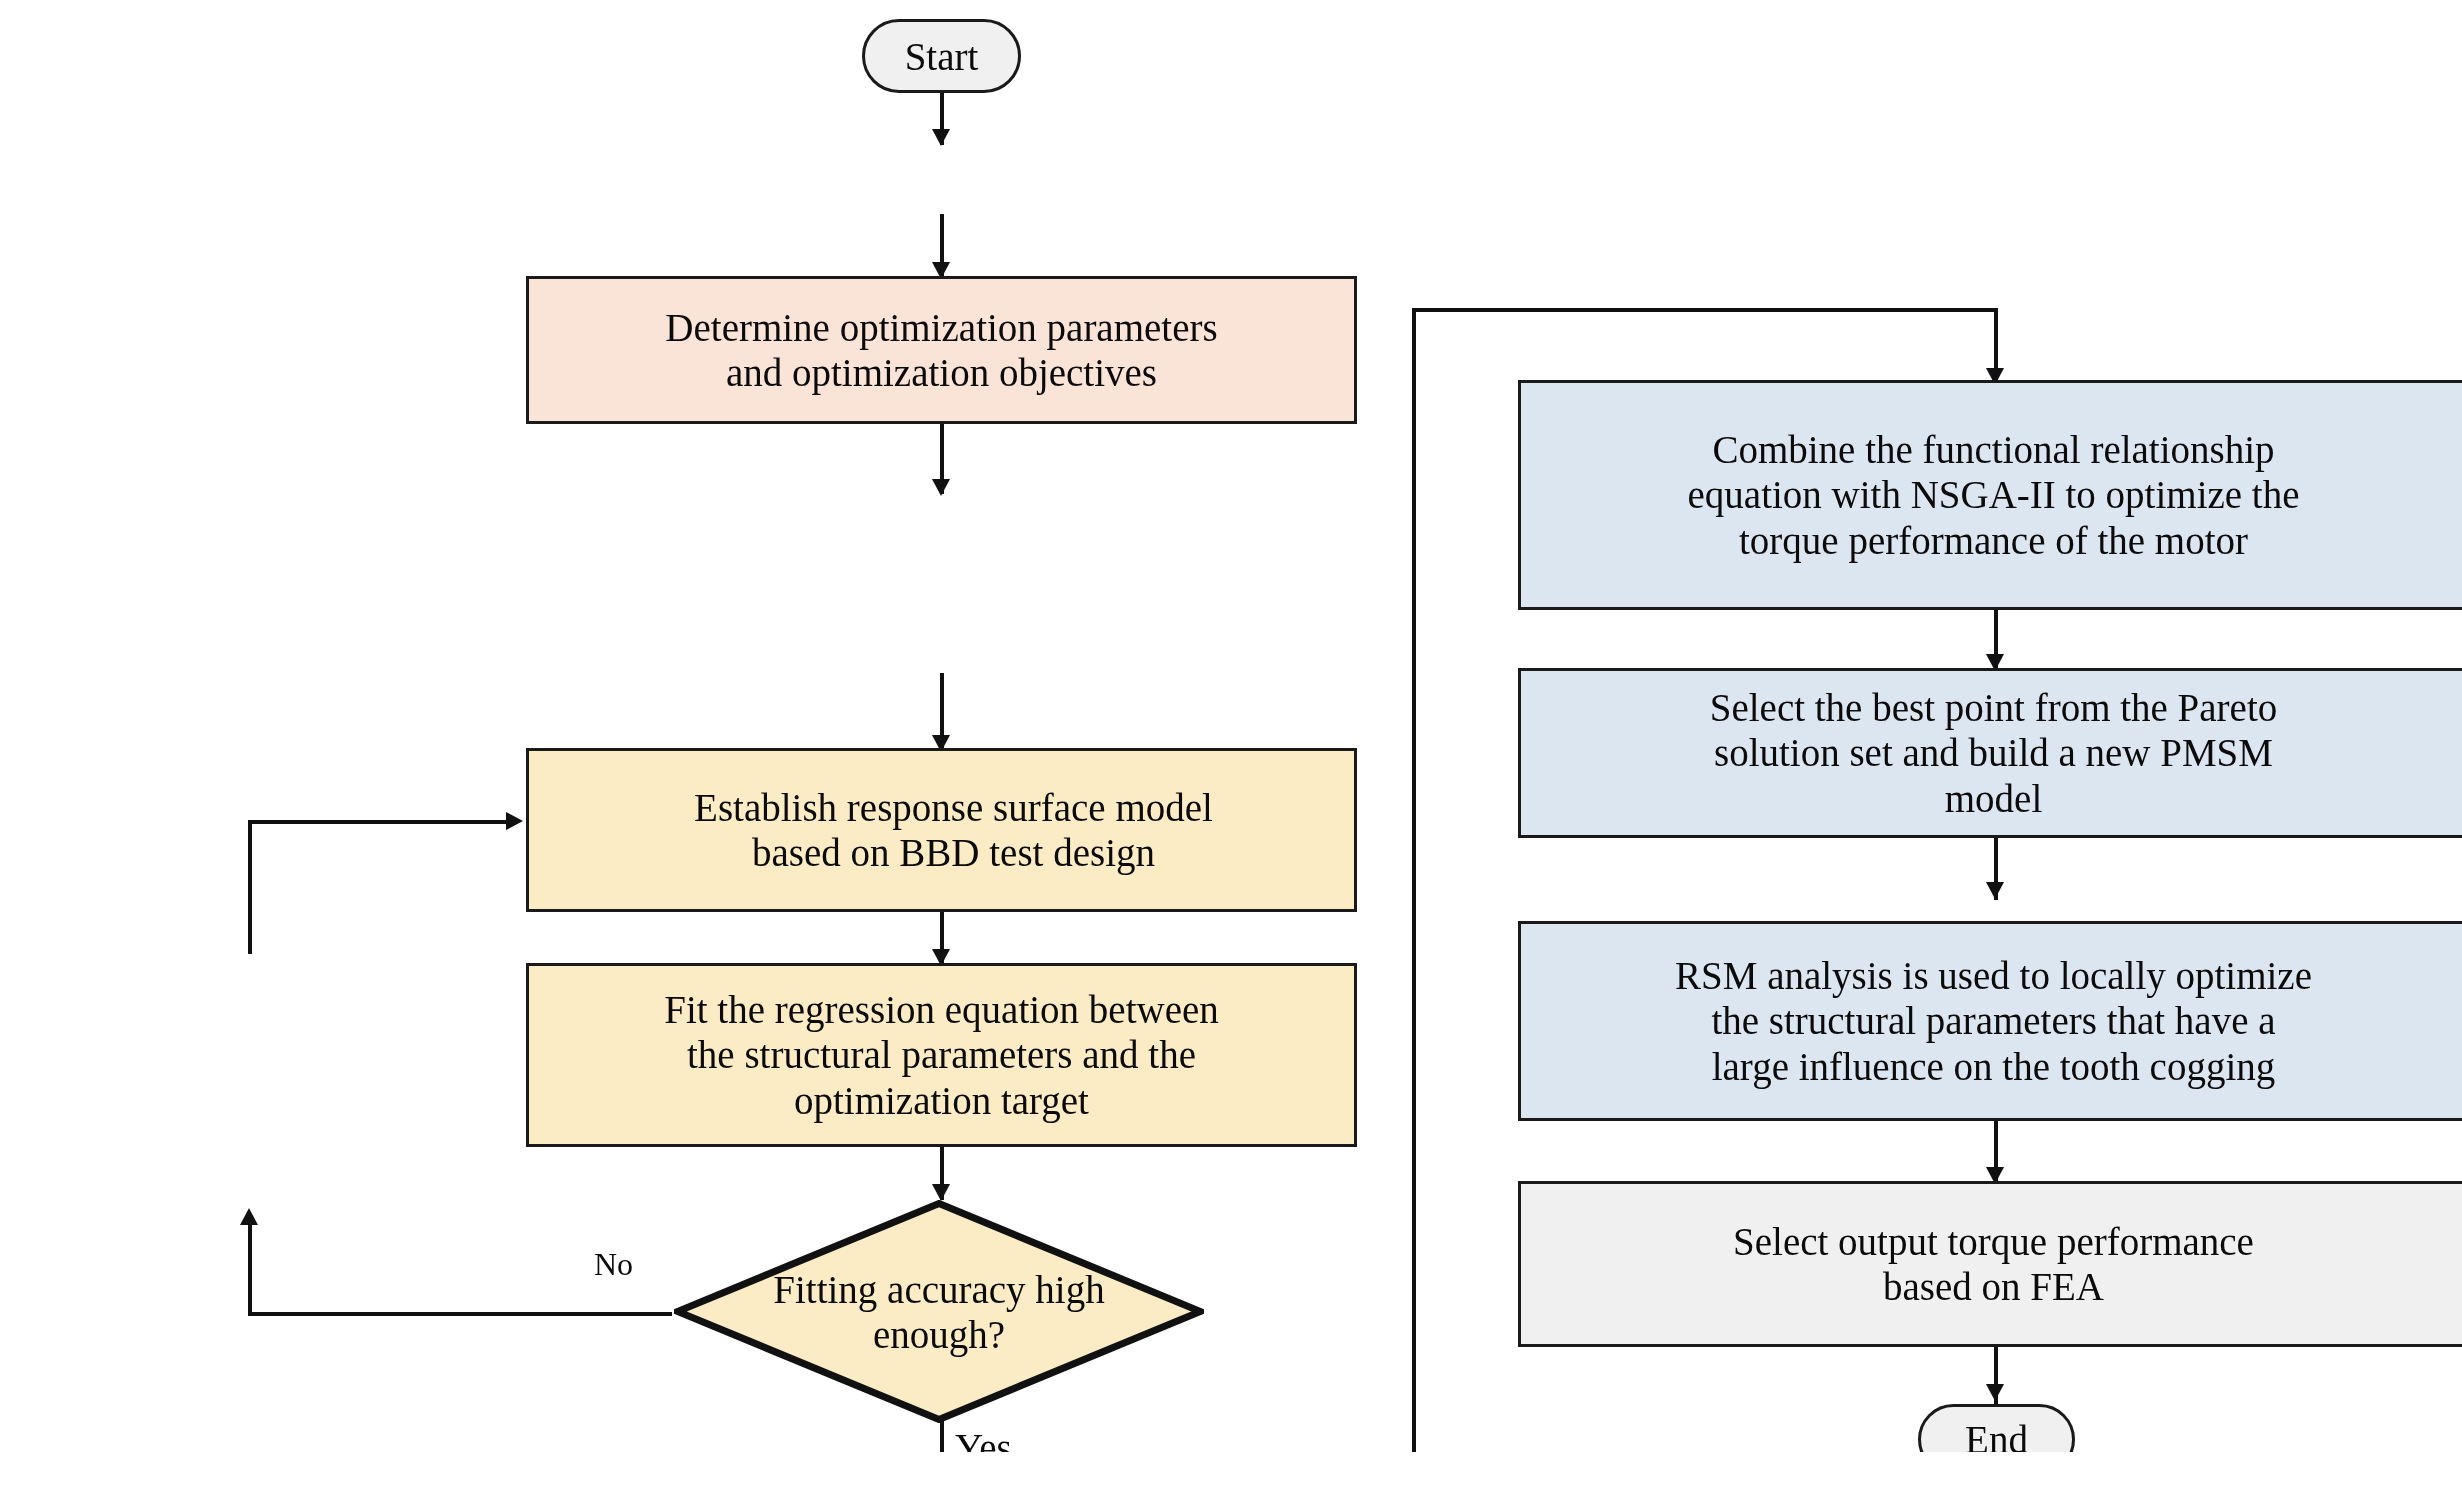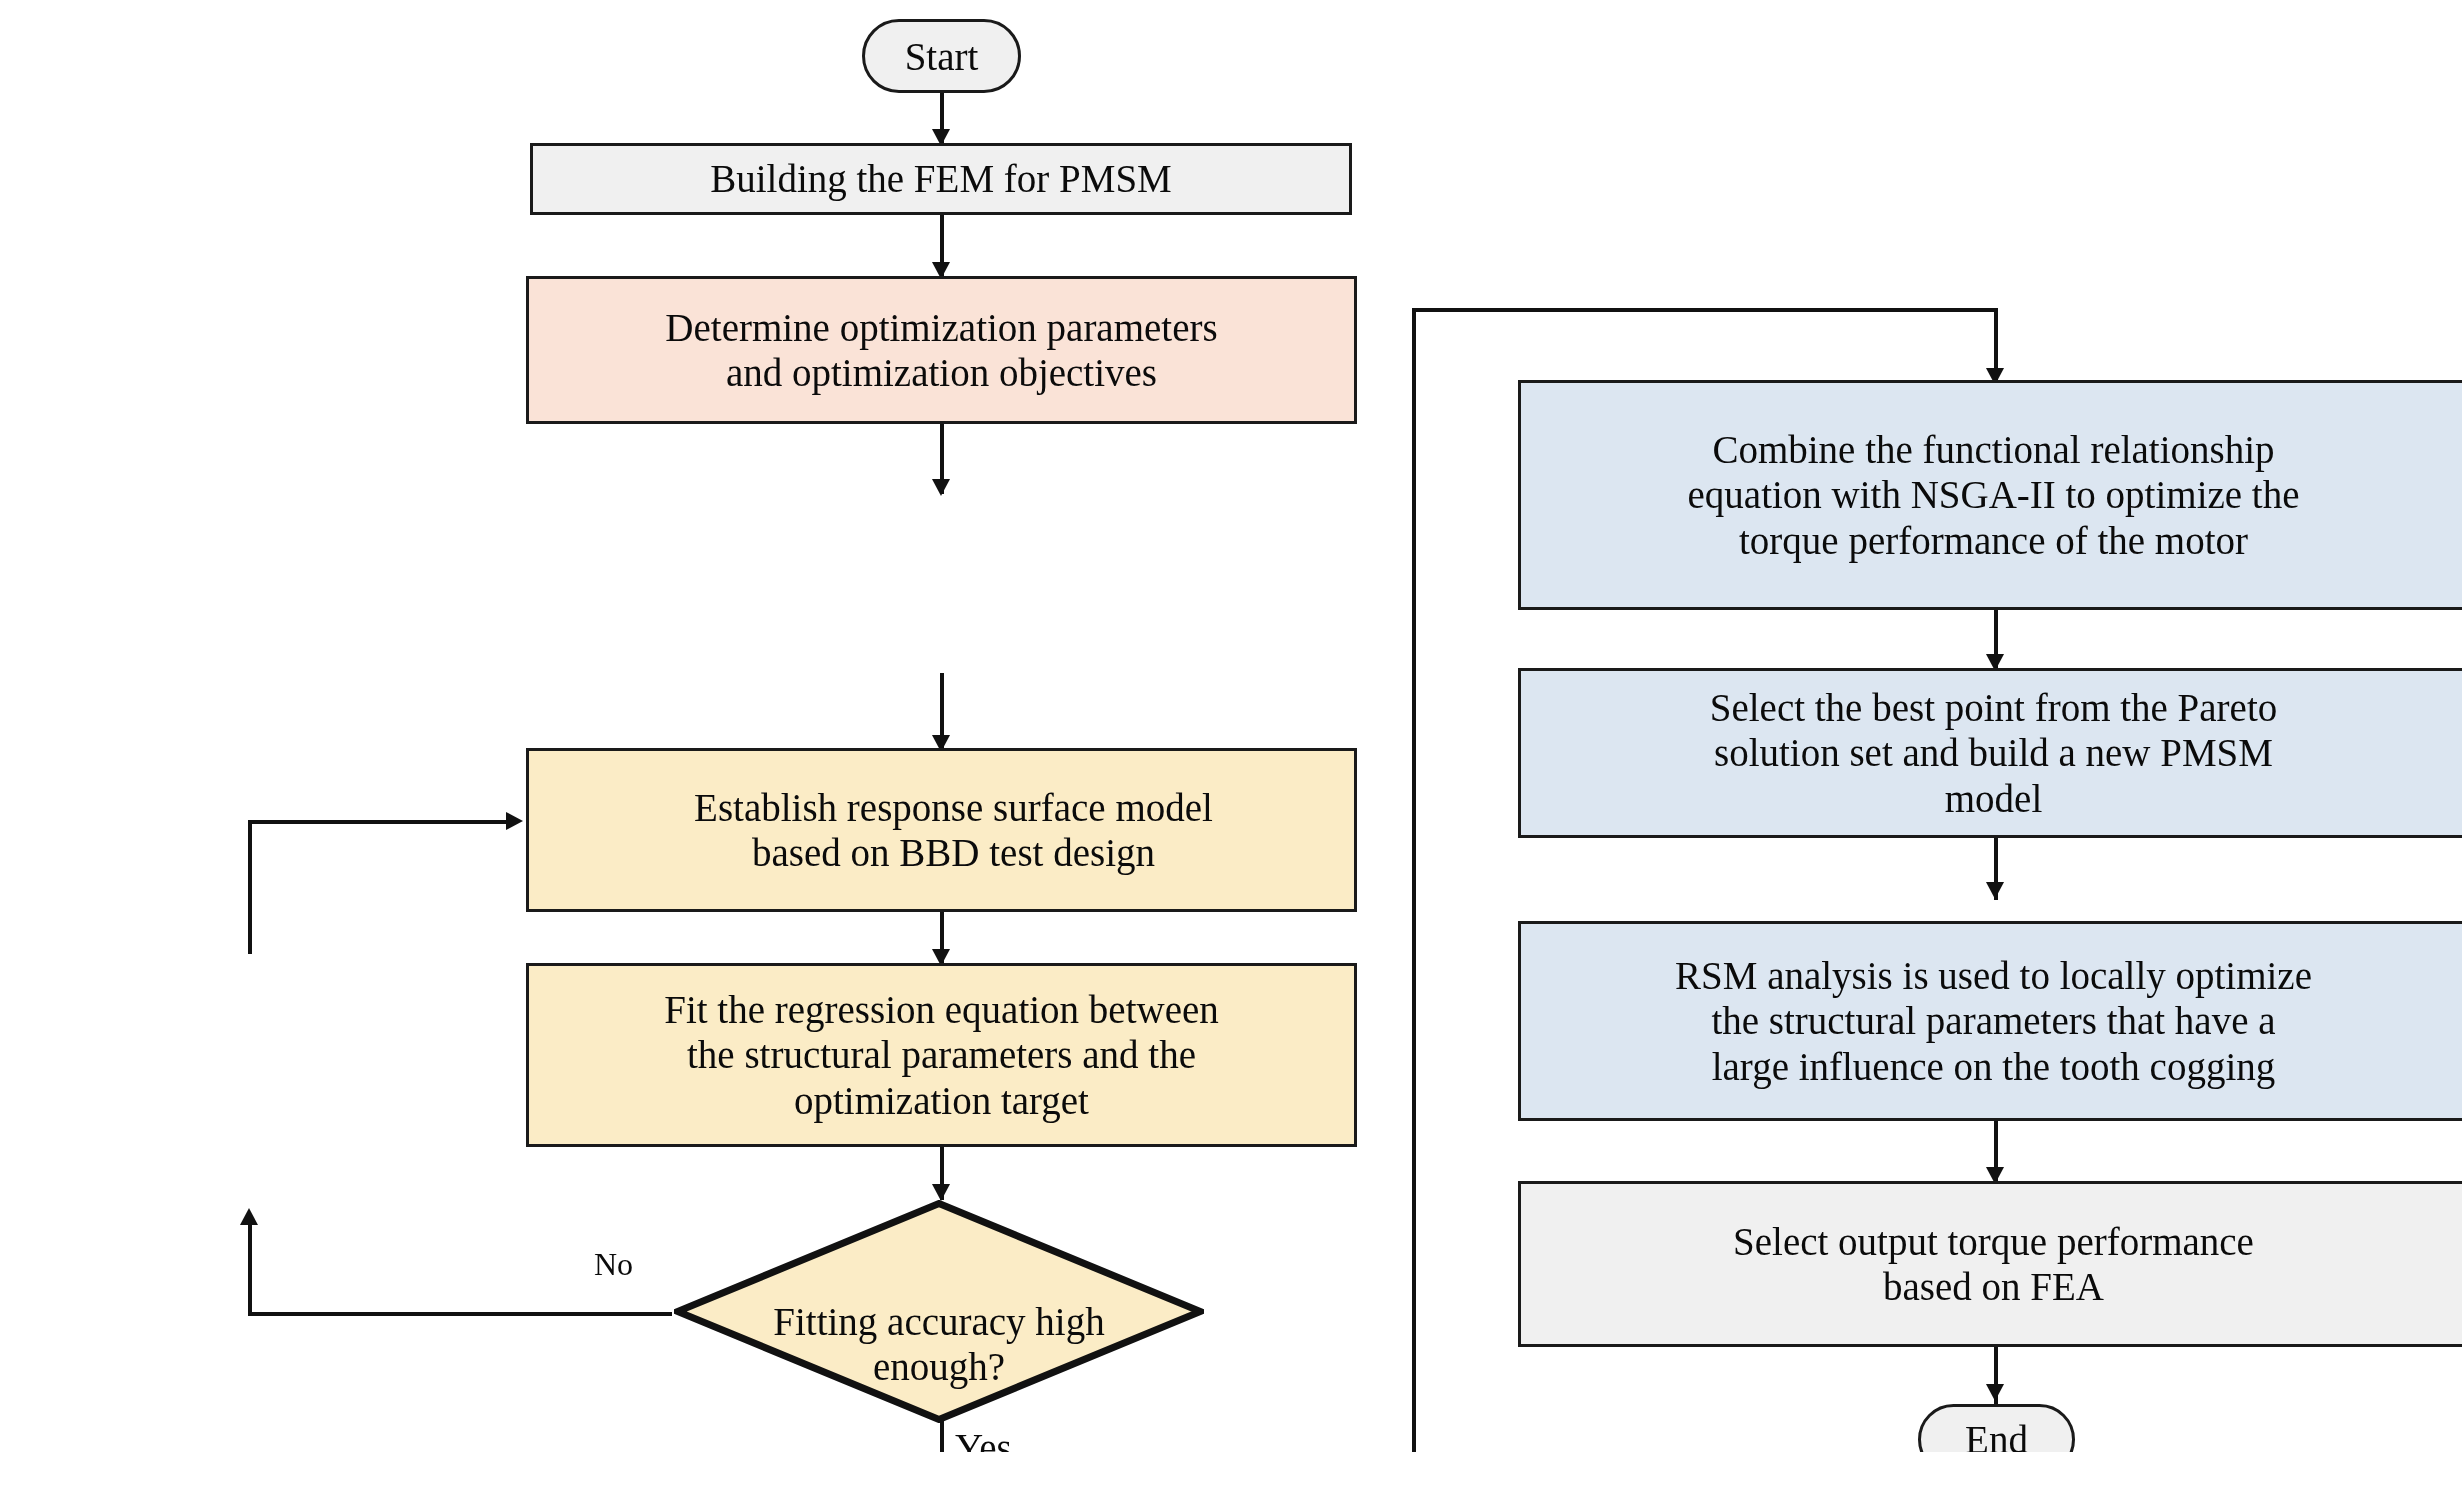--- a/index.html
+++ b/index.html
@@ -143,23 +143,20 @@
   <div class="ln ln-v" style="left:1994px; top:1121px; height:64px;"></div>
   <div class="arrow arrow-down" style="left:1986px; top:1167px;"></div>
 
   <div class="ln ln-v" style="left:1994px; top:1347px; height:71px;"></div>
   <div class="arrow arrow-down" style="left:1986px; top:1384px;"></div>
 
   <div class="node terminal fill-gray" style="left:862px; top:19.4px; width:159px; height:74px; font-size:39px;">
     <span class="label">Start</span>
   </div>
 
-  <div class="node fill-gray" style="left:530px; top:143px; width:822px; height:72px; font-size:39px;">
-    <span class="label">Building the FEM for PMSM</span>
-  </div>
 
   <div class="node fill-peach" style="left:526px; top:276px; width:831px; height:148px; font-size:39px;">
     <span class="label">Determine optimization parameters
 and optimization objectives</span>
   </div>
 
 
   <div class="node fill-cream" style="left:526px; top:748px; width:831px; height:164px; font-size:39px;padding-left:24px;">
     <span class="label">Establish response surface model
 based on BBD test design</span>
@@ -171,21 +168,21 @@
 optimization target</span>
   </div>
 
 
   <div class="diamond-wrap" style="left:674px; top:1200px; width:530px; height:223px;">
     <div class="diamond-shape">
       <svg viewBox="0 0 600 252" preserveAspectRatio="none" xmlns="http://www.w3.org/2000/svg">
         <polygon points="300,4 596,126 300,248 4,126" fill="#fbecc6" stroke="#111111" stroke-width="8" stroke-linejoin="miter"></polygon>
       </svg>
     </div>
-    <div class="diamond-text" style="font-size:39px;margin-top:32px;">Fitting accuracy high
+    <div class="diamond-text" style="font-size:39px;">Fitting accuracy high
 enough?</div>
   </div>
 
   <div class="edge-label" style="left:594px; top:1246px; font-size:32px;">No</div>
 
   <div class="edge-label" style="left:955px; top:1425px; font-size:39px;">Yes</div>
 
   <div class="node fill-blue" style="left:1518px; top:380px; width:951px; height:230px; font-size:39px;">
     <span class="label">Combine the functional relationship
 equation with NSGA-II to optimize the

